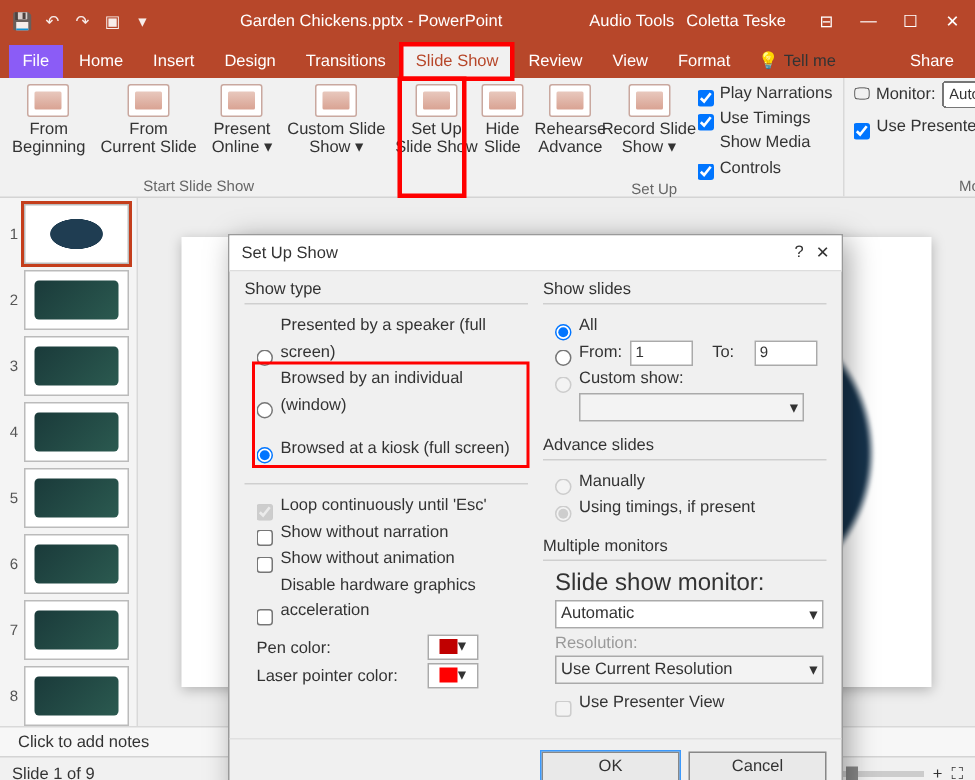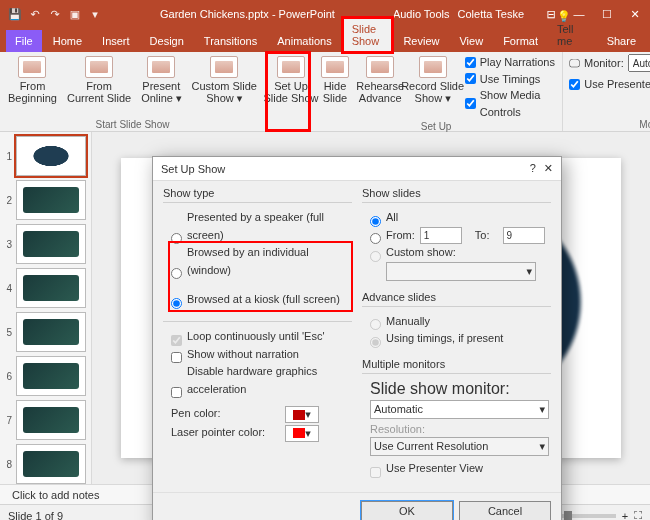--- a/index.html
+++ b/index.html
@@ -19,21 +19,21 @@
 .ribbon-tabs .tell{color:#fff;padding:5px 8px}
 .ribbon-tabs .share{color:#fff;padding:5px 8px}
 .ribbon{height:80px;background:#f1f1f1;border-bottom:1px solid #d4d4d4;display:flex}
 .ribbon .group{border-right:1px solid #d9d9d9;padding:2px 6px 1px;display:flex;flex-direction:column;justify-content:space-between}
 .ribbon .group .row{display:flex;gap:6px}
 .ribbon .btn{display:flex;flex-direction:column;align-items:center;gap:2px;padding:2px 2px;font-size:10px;text-align:center;line-height:1.1;min-width:38px}
 .ribbon .btn .ico{width:28px;height:22px;background:#fff;border:1px solid #c9a89f;border-radius:2px;position:relative}
 .ribbon .btn .ico::after{content:"";position:absolute;inset:4px;background:linear-gradient(#e8c8bd,#d9a393);border-radius:1px}
 .ribbon .group.hl{outline:3px solid red;outline-offset:-2px}
 .ribbon .groupname{font-size:10px;text-align:center;color:#666;padding-top:1px}
-.ribbon .chk{display:flex;align-items:center;gap:4px;font-size:10px;line-height:1.5}
+.ribbon .chk{display:flex;align-items:flex-end;gap:4px;font-size:10px;line-height:1.5}
 .ribbon .chk input{width:11px;height:11px}
 .ribbon .monrow{display:flex;align-items:center;gap:4px;font-size:10px;margin-bottom:4px}
 .ribbon .monrow select{font-size:10px;height:18px;width:120px}
 .workarea{display:flex;height:352px;background:#e6e6e6}
 .thumbcol{width:92px;background:#f4f4f4;border-right:1px solid #d9d9d9;overflow:hidden;padding:4px 2px}
 .thumb{display:flex;gap:4px;margin-bottom:4px;align-items:center}
 .thumb .n{width:10px;font-size:10px;color:#555;text-align:right}
 .thumb .s{width:70px;height:40px;background:#fff;border:1px solid #bbb;box-shadow:0 0 0 1px #fff inset;position:relative;overflow:hidden}
 .thumb.sel .s{outline:2px solid #c43e1c}
 .thumb .s::after{content:"";position:absolute;inset:6px;background:linear-gradient(135deg,#1a3a3a,#2b5a50);border-radius:3px}
@@ -47,21 +47,21 @@
 .dlg-body{display:flex;padding:6px 10px 4px;gap:10px}
 .col{flex:1}
 .fs{margin-bottom:8px}
 .fs .lg{font-size:11px;margin-bottom:3px}
 .fs .content{border-top:1px solid #cfcfcf;padding:6px 2px 2px 8px}
 .opt{display:flex;align-items:flex-end;gap:5px;font-size:11px;line-height:1.6}
 .opt input{width:11px;height:11px}
 .opt.disabled{color:#9a9a9a}
 .hlbox{outline:2px solid red;outline-offset:1px;display:inline-block}
 .spin{width:42px;height:17px;border:1px solid #aaa;background:#fff;display:inline-flex;align-items:center;padding:0 3px;font-size:10px}
-.optrow{display:flex;align-items:flex-end;gap:4px;font-size:11px;line-height:1.7}
+.optrow{display:flex;align-items:flex-start;gap:4px;font-size:11px;line-height:1.7}
 .colorbtn{width:34px;height:17px;border:1px solid #aaa;background:#fff;display:inline-flex;align-items:center;justify-content:center}
 .colorbtn .sw{width:12px;height:10px}
 .selbox{width:100%;height:19px;border:1px solid #aaa;background:#fff;font-size:11px;padding:0 3px;display:flex;align-items:center;justify-content:space-between}
 .selbox.disabled{color:#9a9a9a;background:#f3f3f3}
 .dlg-btns{display:flex;justify-content:flex-end;gap:6px;padding:8px 10px 10px;border-top:1px solid #e0e0e0}
 .dlg-btns button{width:92px;height:21px;border:1px solid #888;background:#e9e9e9;font-size:11px}
 .dlg-btns button.primary{outline:1px solid #3b99fc}
 .notes{height:20px;background:#f7f7f7;border-top:1px solid #d9d9d9;display:flex;align-items:center;padding:0 12px;color:#999;font-size:11px}
 .status{height:22px;background:#f1f1f1;border-top:1px solid #d4d4d4;display:flex;align-items:center;justify-content:space-between;padding:0 8px;font-size:10px;color:#555}
 .status .r{display:flex;align-items:center;gap:6px}
@@ -92,21 +92,20 @@
     </div>
   </div>
 </div>
 
 <div class="ribbon-tabs">
   <div class="tab file">File</div>
   <div class="tab">Home</div>
   <div class="tab">Insert</div>
   <div class="tab">Design</div>
   <div class="tab">Transitions</div>
-  <div class="tab">Animations</div>
   <div class="tab active">Slide Show</div>
   <div class="tab">Review</div>
   <div class="tab">View</div>
   <div class="tab">Format</div>
   <div class="tell">💡 <span>Tell me</span></div>
   <div style="flex:1"></div>
   <div class="share">Share</div>
 </div>
 
 <div class="ribbon">
@@ -270,20 +269,24 @@
           <label class="opt disabled">
               <input type="checkbox" checked="" disabled="" style="">
               <span>Loop continuously until 'Esc'</span>
             </label>
           <label class="opt">
               <input type="checkbox" style="">
               <span>Show without narration</span>
             </label>
           <label class="opt">
               <input type="checkbox" style="">
+              <span>Show without animation</span>
+            </label>
+          <label class="opt">
+              <input type="checkbox" style="">
               <span>Disable hardware graphics acceleration</span>
             </label>
           <div class="optrow" style="margin-top:6px">
               <span style="width:110px;display:inline-block">Pen color:</span>
               <span class="colorbtn"><span class="sw" style="background:#c00000"></span> ▾</span>
             </div>
           <div class="optrow">
               <span style="width:110px;display:inline-block">Laser pointer color:</span>
               <span class="colorbtn"><span class="sw" style="background:#ff0000"></span> ▾</span>
             </div>

